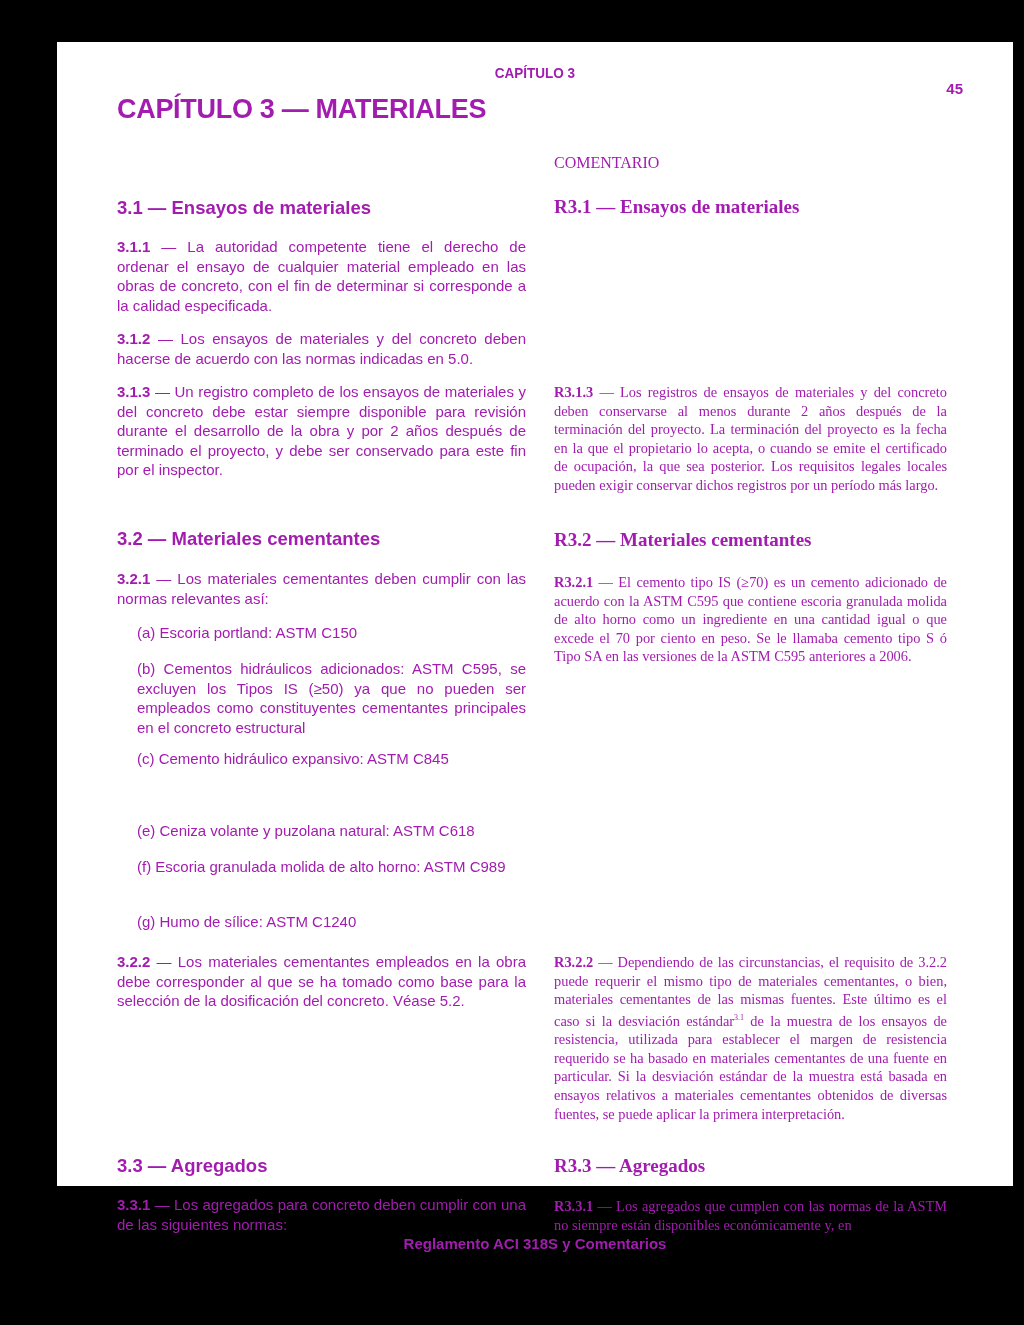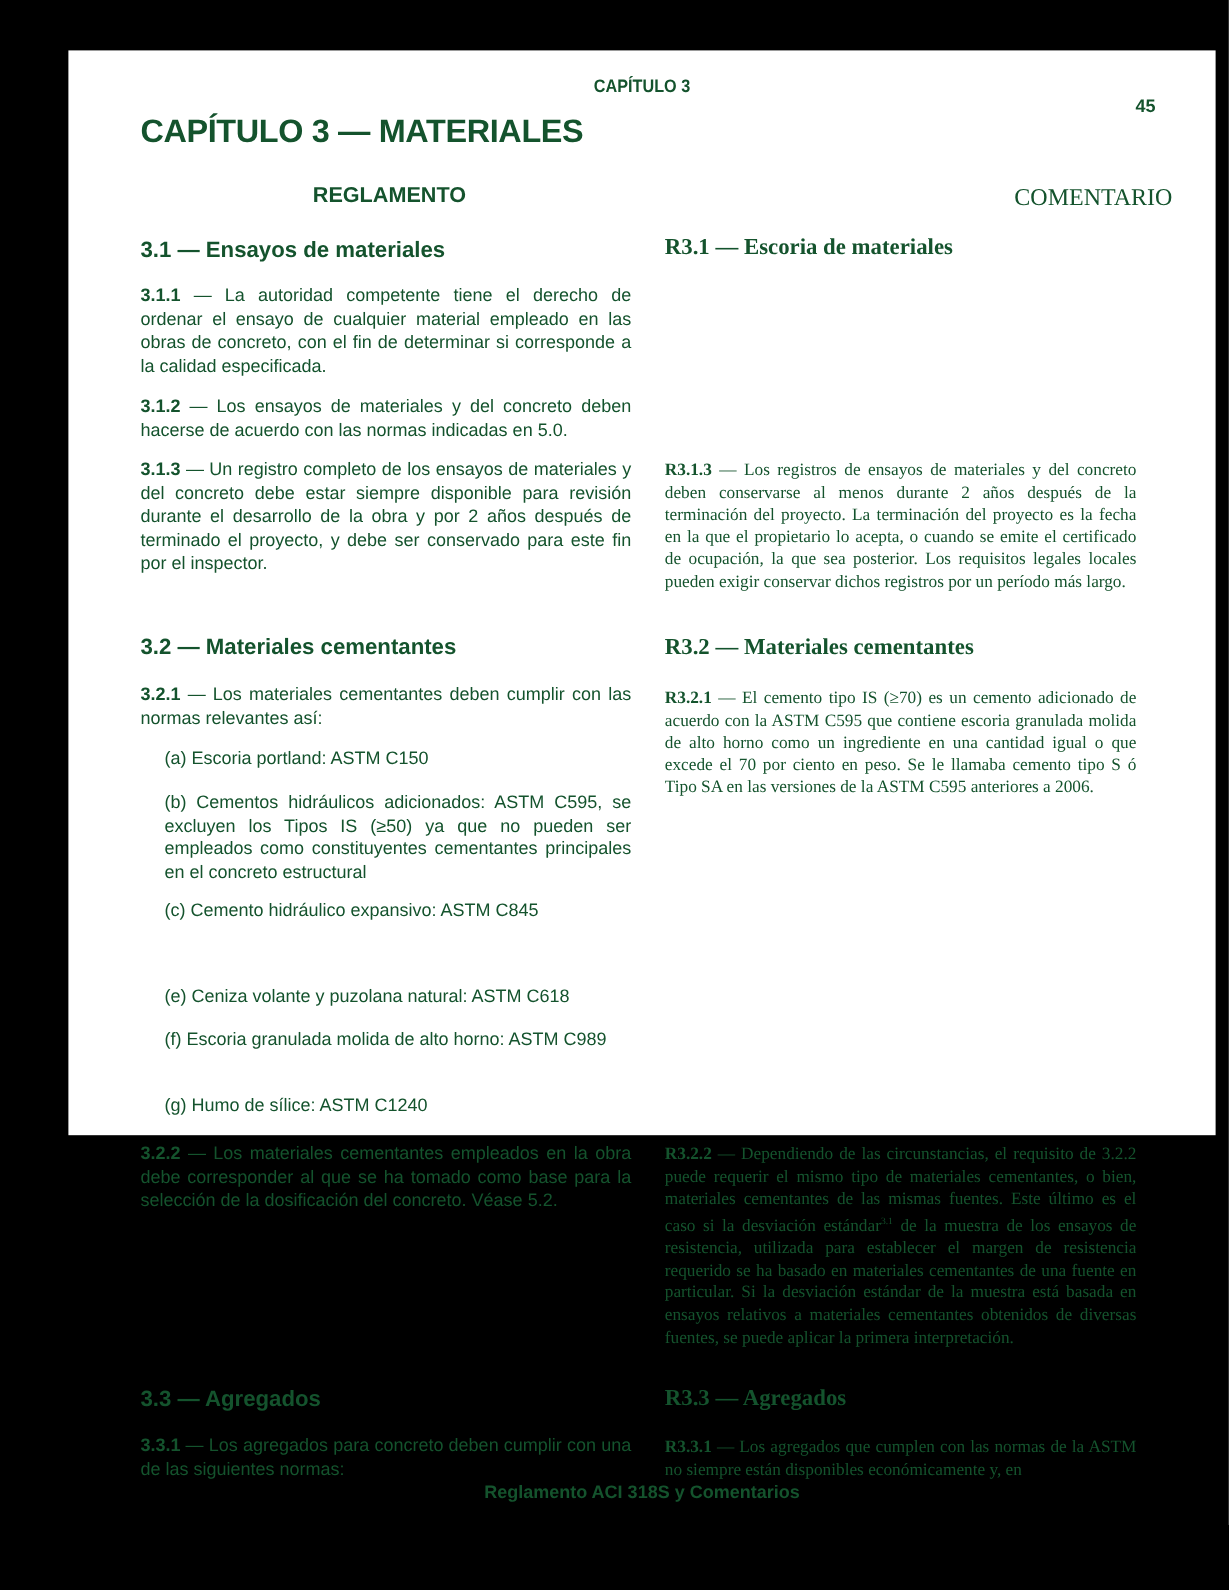--- a/index.html
+++ b/index.html
@@ -1,44 +1,43 @@
 <!DOCTYPE html>
 <html><head>
 <meta charset="utf-8">
 <style>
   html, body { margin:0; padding:0; }
   body { width:1024px; height:1325px; background:#000; position:relative; overflow:hidden; }
-  .page { position:absolute; left:57px; top:42px; width:956px; height:904px; background:#fff; color:#14532d; }
+  .page { position:absolute; left:57px; top:42px; width:956px; height:1144px; background:#fff; color:#a21caf; }
   .sans { font-family:"Liberation Sans", sans-serif; }
   .serif { font-family:"Liberation Serif", serif; }
   .abs { position:absolute; }
   .run-head { top:22px; left:0; width:956px; text-align:center; font-size:15px; font-weight:bold; transform:scaleX(0.9); }
   .page-num { top:22px; right:50px; font-size:15px; font-weight:bold;margin-top:16px; }
   .chapter-title { top:52px; left:60px; font-size:27px; font-weight:bold; letter-spacing:-0.3px; }
   .col-head-l { top:110px; left:60px; width:415px; text-align:center; font-size:18px; font-weight:bold; }
-  .col-head-r { top:112px; left:525px; width:395px; text-align:right; font-size:20px; }
+  .col-head-r { top:112px; left:497px; width:395px; text-align:left; font-size:16px; }
   .lcol { left:60px; width:409px; font-size:15px; line-height:19.5px; text-align:justify; }
   .rcol { left:497px; width:393px; font-size:14.4px; line-height:18.6px; text-align:justify; }
   .lh { font-size:18.5px; font-weight:bold; }
   .rh { font-size:19px; font-weight:bold; }
   .lcol b, .rcol b { font-weight:bold; }
   .item { left:80px; width:389px; font-size:15px; line-height:19.5px; text-align:justify; }
   .footer { top:1193px; left:0; width:956px; text-align:center; font-size:15px; font-weight:bold; }
   sup { font-size:8px; }
 </style>
 </head>
 <body>
 
 <div class="page">
 
   <div class="abs run-head sans">CAPÍTULO 3</div>
   <div class="abs page-num sans">45</div>
   <div class="abs chapter-title sans">CAPÍTULO 3 — MATERIALES</div>
 
-  <div class="abs col-head-l sans">REGLAMENTO</div>
   <div class="abs col-head-r serif">COMENTARIO</div>
 
   <div class="abs lcol sans lh" style="top:156px;">3.1 — Ensayos de materiales</div>
 
   <div class="abs lcol sans" style="top:195px;">
     <b>3.1.1</b><span> — La autoridad competente tiene el derecho de ordenar el ensayo de cualquier material empleado en las obras de concreto, con el fin de determinar si corresponde a la calidad especificada.</span>
   </div>
 
   <div class="abs lcol sans" style="top:287px;">
     <b>3.1.2</b><span> — Los ensayos de materiales y del concreto deben hacerse de acuerdo con las normas indicadas en 5.0.</span>
@@ -64,21 +63,21 @@
   <div class="abs lcol sans" style="top:910px;">
     <b>3.2.2</b><span> — Los materiales cementantes empleados en la obra debe corresponder al que se ha tomado como base para la selección de la dosificación del concreto. Véase 5.2.</span>
   </div>
 
   <div class="abs lcol sans lh" style="top:1114px;">3.3 — Agregados</div>
 
   <div class="abs lcol sans" style="top:1153px;">
     <b>3.3.1</b><span> — Los agregados para concreto deben cumplir con una de las siguientes normas:</span>
   </div>
 
-  <div class="abs rcol serif rh" style="top:156px;">R3.1 — Escoria de materiales</div>
+  <div class="abs rcol serif rh" style="top:156px;">R3.1 — Ensayos de materiales</div>
 
   <div class="abs rcol serif" style="top:341px;">
     <b>R3.1.3</b><span> — Los registros de ensayos de materiales y del concreto deben conservarse al menos durante 2 años después de la terminación del proyecto. La terminación del proyecto es la fecha en la que el propietario lo acepta, o cuando se emite el certificado de ocupación, la que sea posterior. Los requisitos legales locales pueden exigir conservar dichos registros por un período más largo.</span>
   </div>
 
   <div class="abs rcol serif rh" style="top:489px;">R3.2 — Materiales cementantes</div>
 
   <div class="abs rcol serif" style="top:531px;">
     <b>R3.2.1</b><span> — El cemento tipo IS (≥70) es un cemento adicionado de acuerdo con la ASTM C595 que contiene escoria granulada molida de alto horno como un ingrediente en una cantidad igual o que excede el 70 por ciento en peso. Se le llamaba cemento tipo S ó Tipo SA en las versiones de la ASTM C595 anteriores a 2006.</span>
   </div>

